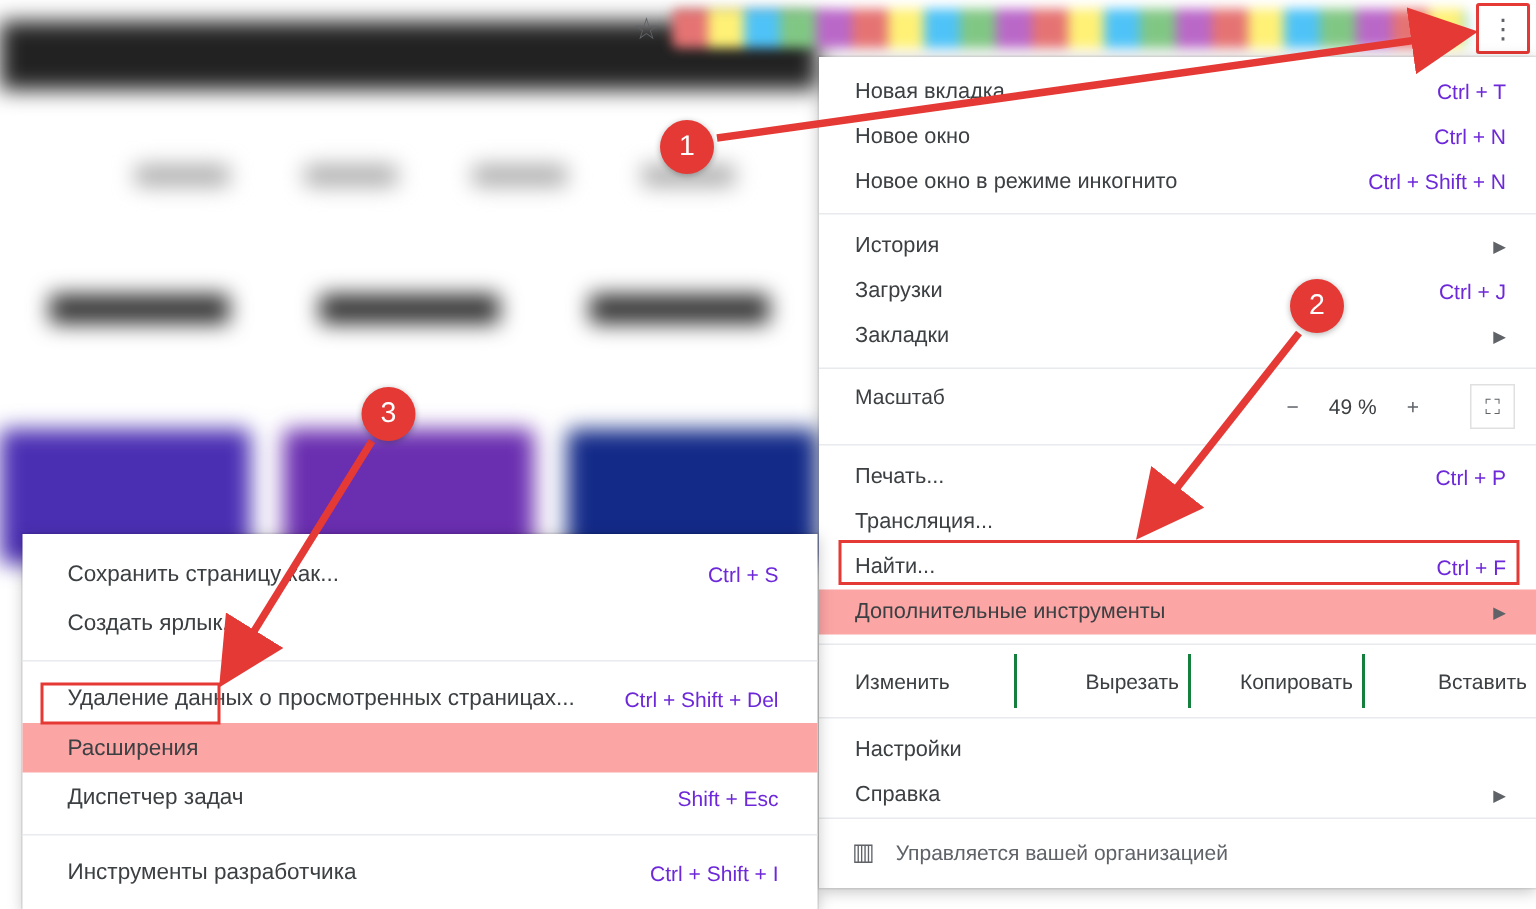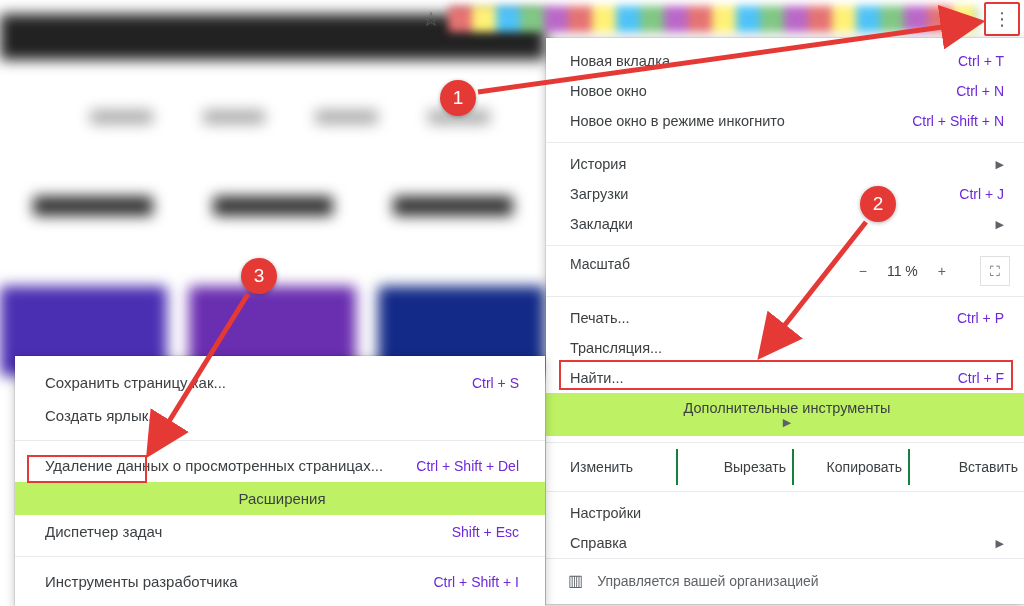--- a/index.html
+++ b/index.html
@@ -47,21 +47,21 @@
     z-index:10;
   }
   .menu { top:38px; right:0; width:478px; padding:8px 0 0 0; }
   .menu .sep { height:1px; background:#e8eaed; margin:6px 0; }
   .menu-item {
     display:flex; align-items:center; justify-content:space-between;
     padding:7px 20px 7px 24px; cursor:pointer; font-size:14.5px; color:#3c4043;
   }
   .menu-item .shortcut { color:#6d28d9; font-size:14px; }
   .menu-item .chev { color:#5f6368; font-size:11px; }
-  .menu-item.highlight { background:#bef264;flex-direction:column; }
+  .menu-item.highlight { background:#fca5a5; }
 
   .zoom-row { display:flex; align-items:flex-start; padding:4px 14px 4px 24px; gap:2px; }
   .zoom-row .lbl { flex:1; }
   .zoom-ctl { display:flex; align-items:center; gap:20px; color:#5f6368; }
   .zoom-ctl .pct { color:#3c4043; }
   .zoom-ctl .fs { width:30px; height:30px; border:1px solid #e0e0e0; display:flex; align-items:center; justify-content:center; font-size:14px; margin-left:14px;}
 
   .edit-row { display:flex; padding:0; }
   .edit-row .lbl { padding:10px 12px 10px 24px; width:130px; }
   .edit-row .btn { flex:1; text-align:right; padding:10px 6px; border-left:2px solid #15803d; cursor:pointer; }
@@ -147,21 +147,21 @@
   </div>
   <div class="menu-item">
     <span>Закладки</span>
     <span class="chev">▶</span>
   </div>
   <div class="sep"></div>
   <div class="zoom-row">
     <span class="lbl">Масштаб</span>
     <div class="zoom-ctl">
       <span>−</span>
-      <span class="pct">11 %</span>
+      <span class="pct">49 %</span>
       <span>+</span>
       <span class="fs">⛶</span>
     </div>
   </div>
   <div class="sep"></div>
   <div class="menu-item">
     <span>Печать...</span>
     <span class="shortcut">Ctrl + P</span>
   </div>
   <div class="menu-item">

